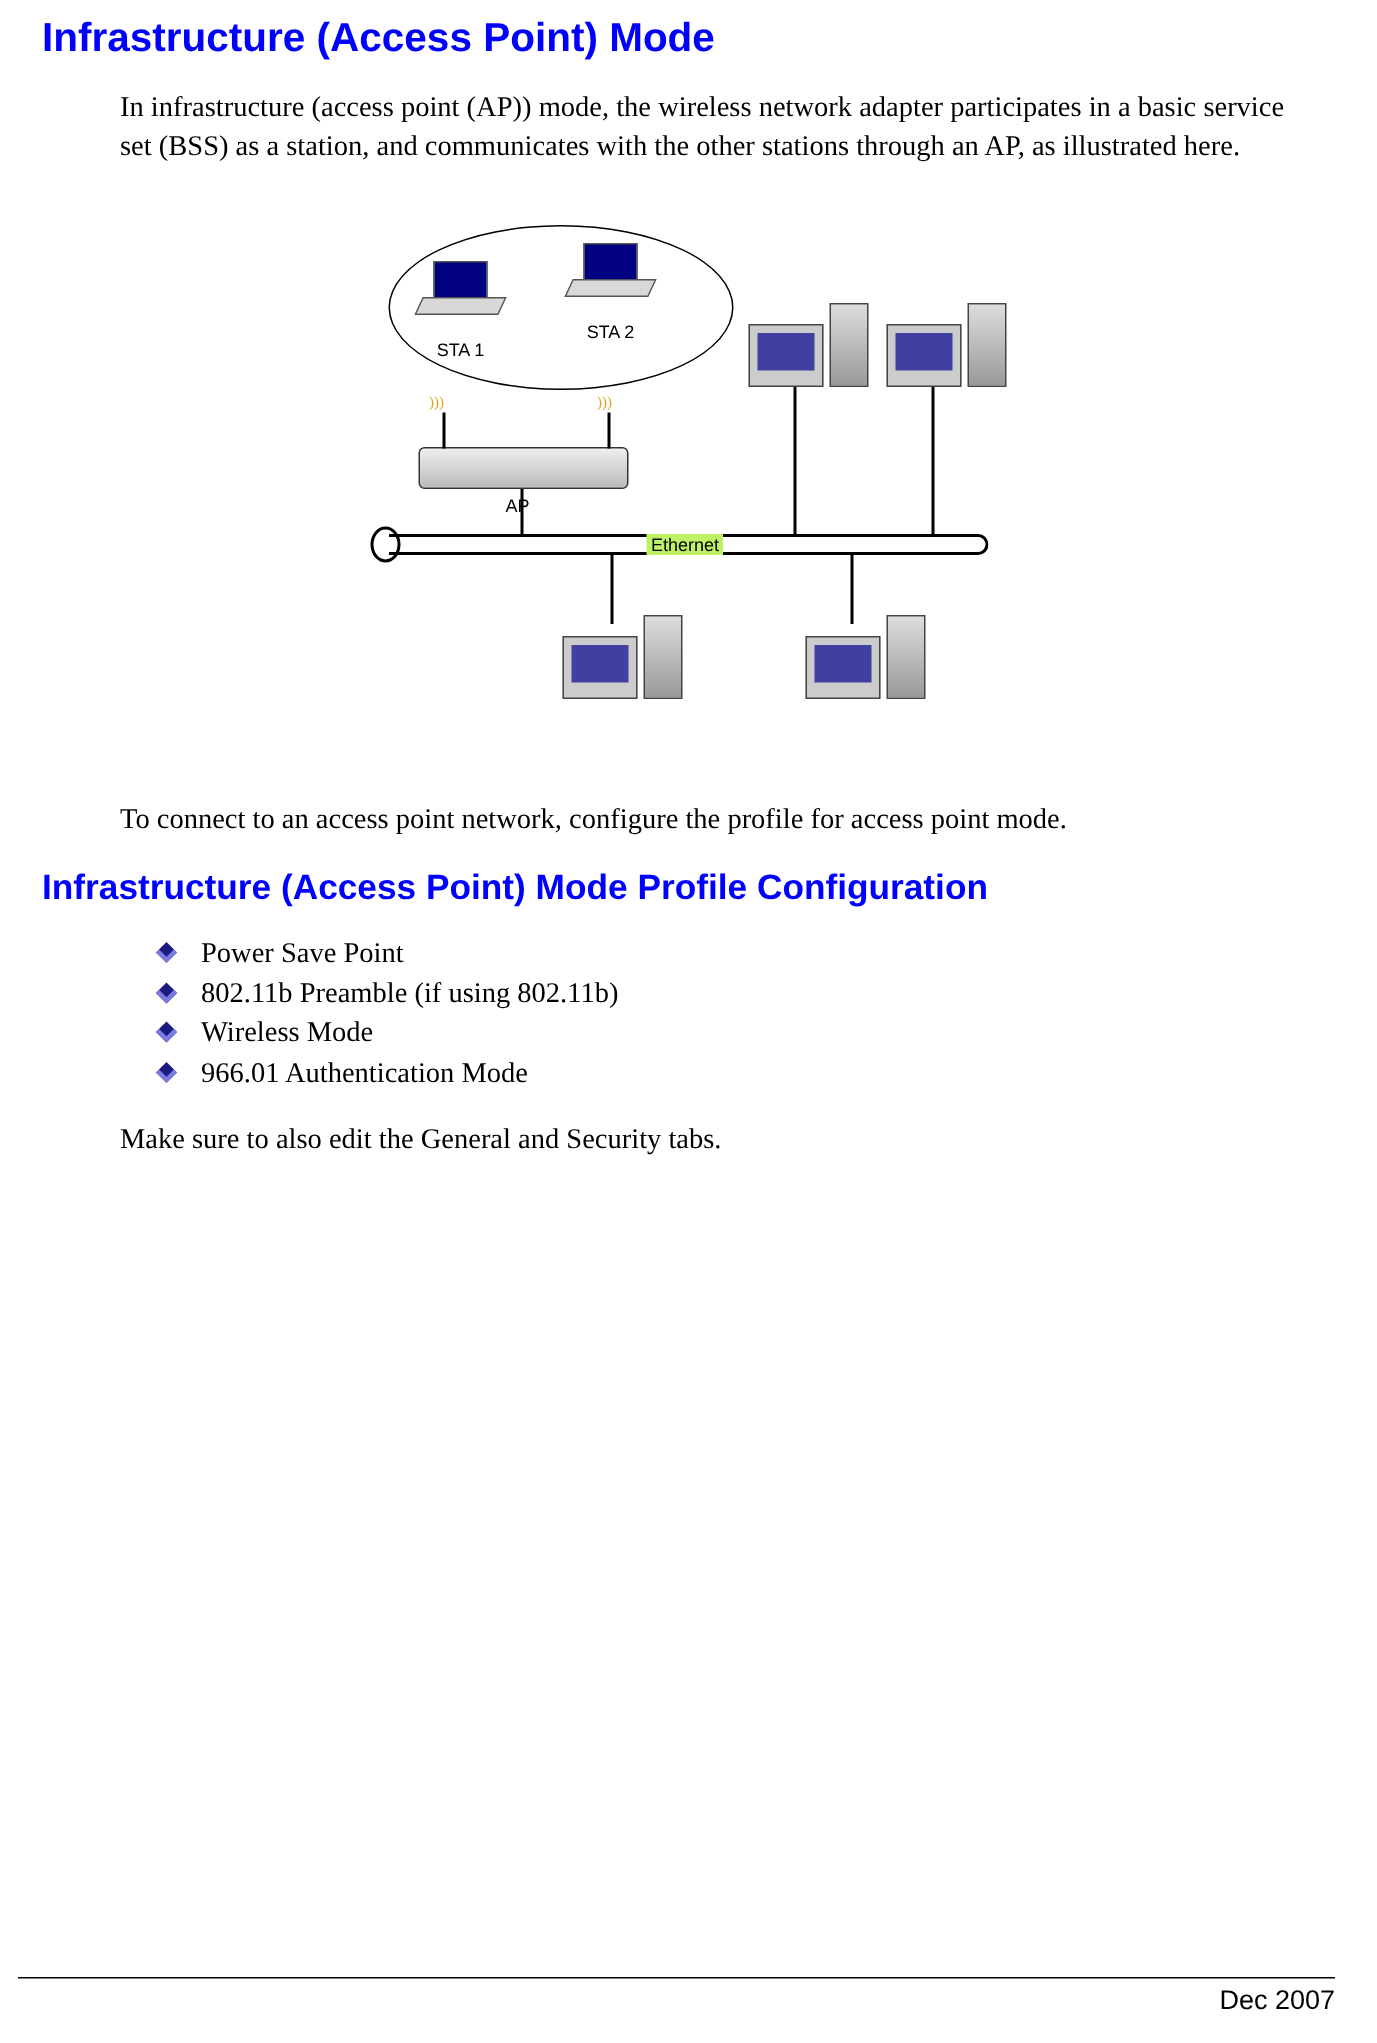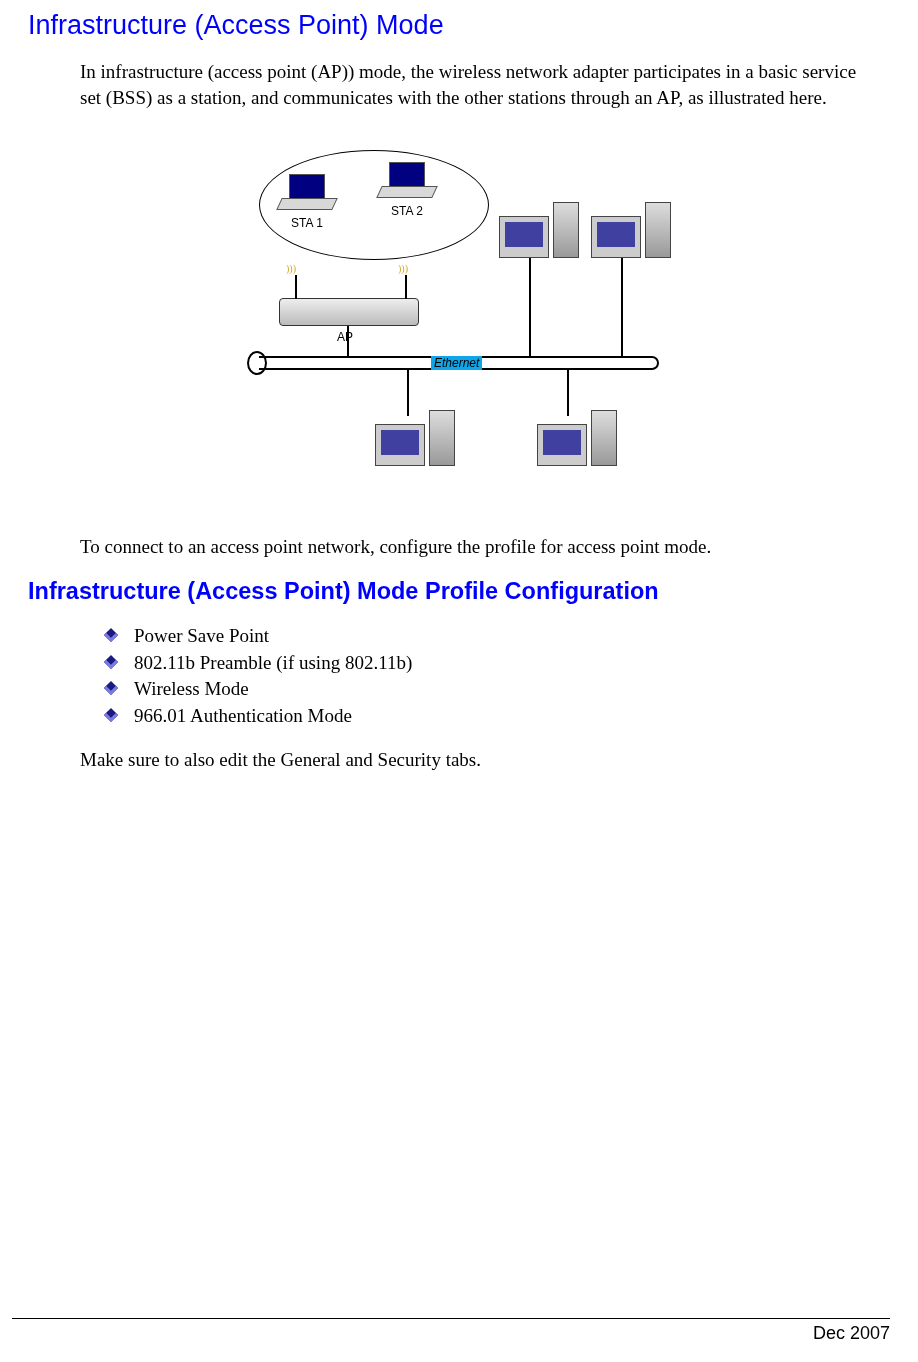--- a/index.html
+++ b/index.html
@@ -9,21 +9,21 @@
       background: #fff;
       font-family: "Palatino Linotype","Book Antiqua",Palatino,serif;
       color: #000;
       position: relative;
     }
     .page-content {
       padding: 8px 28px 0 28px;
     }
     .h1 {
       font-family: Arial, Helvetica, sans-serif;
-      font-weight: 400;
+      font-weight: 700;
       color: #0000ff;
       font-size: 27px;
       margin-bottom: 18px;
       margin-top: 2px;
     }
     .h2 {
       font-family: Arial, Helvetica, sans-serif;
       font-weight: 700;
       color: #0000ff;
       font-size: 23.5px;
@@ -80,21 +80,21 @@
       top: 24px; left: 0;
       width: 56px; height: 12px;
       background: #d8d8d8;
       border: 1.5px solid #555;
       transform: skewX(-25deg);
     }
     .sta-label {
       font-family: Arial, sans-serif;
       font-size: 12px;
       text-align: center;
-      margin-top: 4px;
+      margin-top: 14px;
     }
     .ap-box {
       position: absolute;
       top: 160px;
       left: 50px;
       width: 140px;
       height: 28px;
       background: linear-gradient(#eee,#bbb);
       border: 1.5px solid #333;
       border-radius: 4px;
@@ -144,23 +144,22 @@
       background: #fff;
       top: 213px;
       left: 18px;
     }
     .eth-label {
       position: absolute;
       font-family: Arial, sans-serif;
       font-size: 12px;
       top: 218px;
       left: 202px;
-      background: #0ea5e9;
+      background: #bef264;
       padding: 0 3px;
-      font-style: italic;
     }
     .drop {
       position: absolute;
       width: 2px;
       background: #000;
     }
     .drop.up1 { top: 188px; height: 30px; left: 118px; }
     .drop.up2 { top: 120px; height: 100px; left: 300px; }
     .drop.up3 { top: 120px; height: 100px; left: 392px; }
     .drop.d1 { top: 230px; height: 48px; left: 178px; }

